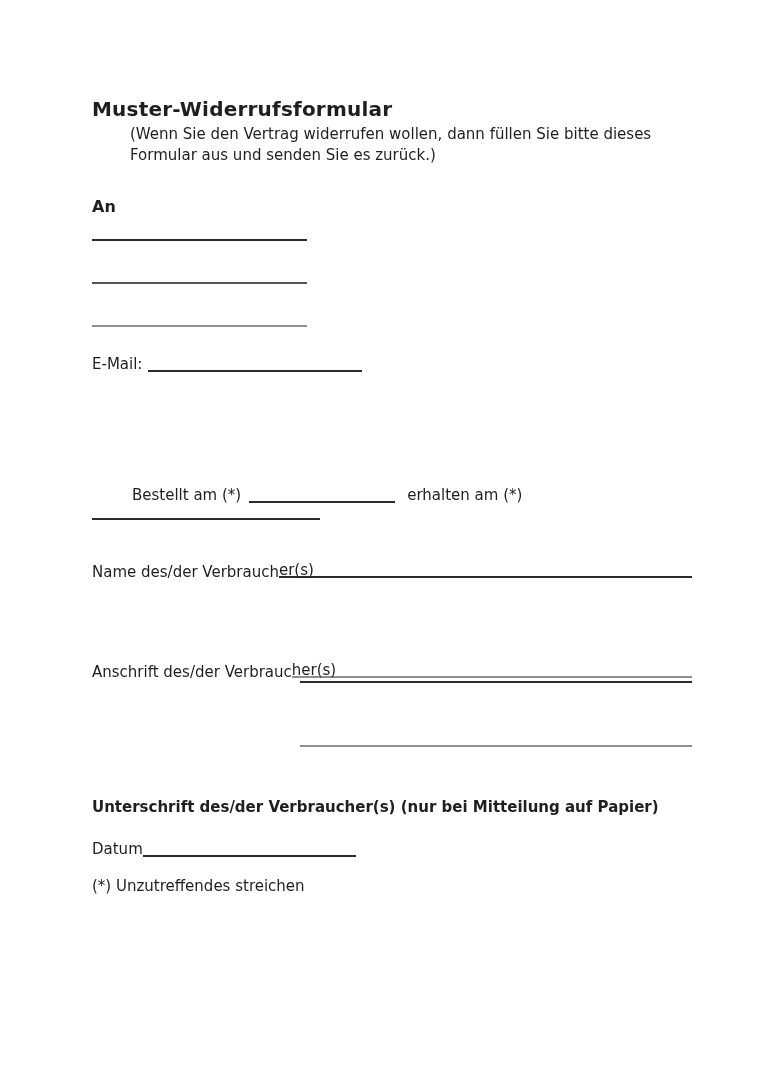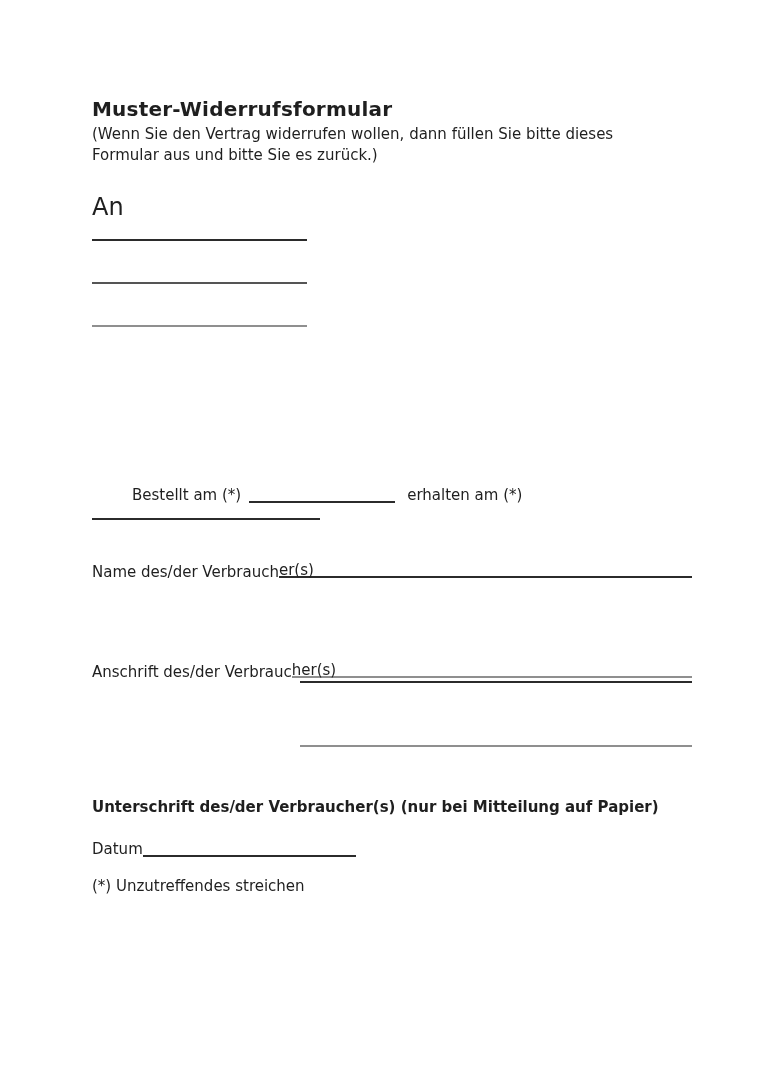--- a/index.html
+++ b/index.html
@@ -17,22 +17,22 @@
     margin:0 auto;
     background:var(--page-bg);
     font-family:"DejaVu Sans","Liberation Sans",sans-serif;
     color:var(--text);
     font-size:15px;line-height:21px;
     overflow:hidden;
   }
   .abs{position:absolute;left:92px;}
   .t{white-space:pre;}
   .title{top:97px;font-size:20px;line-height:25px;font-weight:700;letter-spacing:0.2px;}
-  .subtitle{top:124px;}
-  .an{top:195px;font-size:24px;line-height:24px;font-weight:400;}
+  .subtitle{top:124px;margin-left:38px;}
+  .an{top:195px;font-size:16px;line-height:24px;font-weight:700;}
   .rule{height:0;border-bottom:2px solid var(--line-dark);}
   .rule.mid{border-color:var(--line-mid);}
   .rule.gray{border-color:var(--line-gray);}
   #recipient-line-1{top:239px;width:215px;}
   #recipient-line-2{top:282px;width:215px;}
   #recipient-line-3{top:325px;width:215px;}
   .email-row{top:353px;}
   .blank{
     display:inline-block;height:16px;
     border-bottom:2px solid var(--line-dark);
@@ -59,29 +59,32 @@
 </style>
 </head>
 <body>
 
 <div class="page">
 
   <div class="abs title">Muster-Widerrufsformular</div>
 
   <div class="abs subtitle">
     <div class="t">(Wenn Sie den Vertrag widerrufen wollen, dann füllen Sie bitte dieses</div>
-    <div class="t">Formular aus und bitte Sie es zurück.)</div>
+    <div class="t">Formular aus und senden Sie es zurück.)</div>
   </div>
 
   <div class="abs an">An</div>
 
   <div class="abs rule" id="recipient-line-1"></div>
   <div class="abs rule mid" id="recipient-line-2"></div>
   <div class="abs rule gray" id="recipient-line-3"></div>
 
+  <div class="abs email-row">
+    <span class="t">E-Mail:</span><span class="blank email-blank"></span>
+  </div>
 
 
   <div class="abs order-row">
     <span class="t">Bestellt am (*)</span><span class="blank order-blank"></span><span class="t">erhalten am (*)</span>
   </div>
 
   <div class="abs rule" id="order-line-2"></div>
 
   <div class="abs flexrow name-row">
     <span class="t">Name des/der Verbrauch</span>

